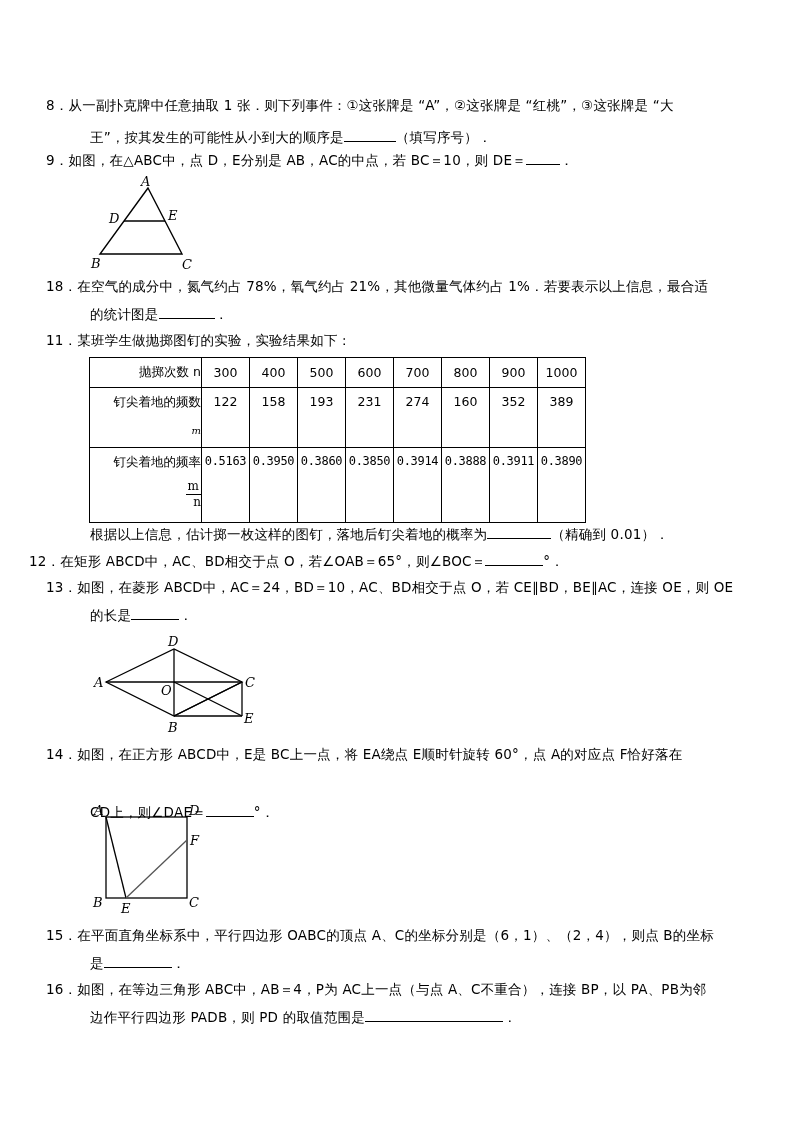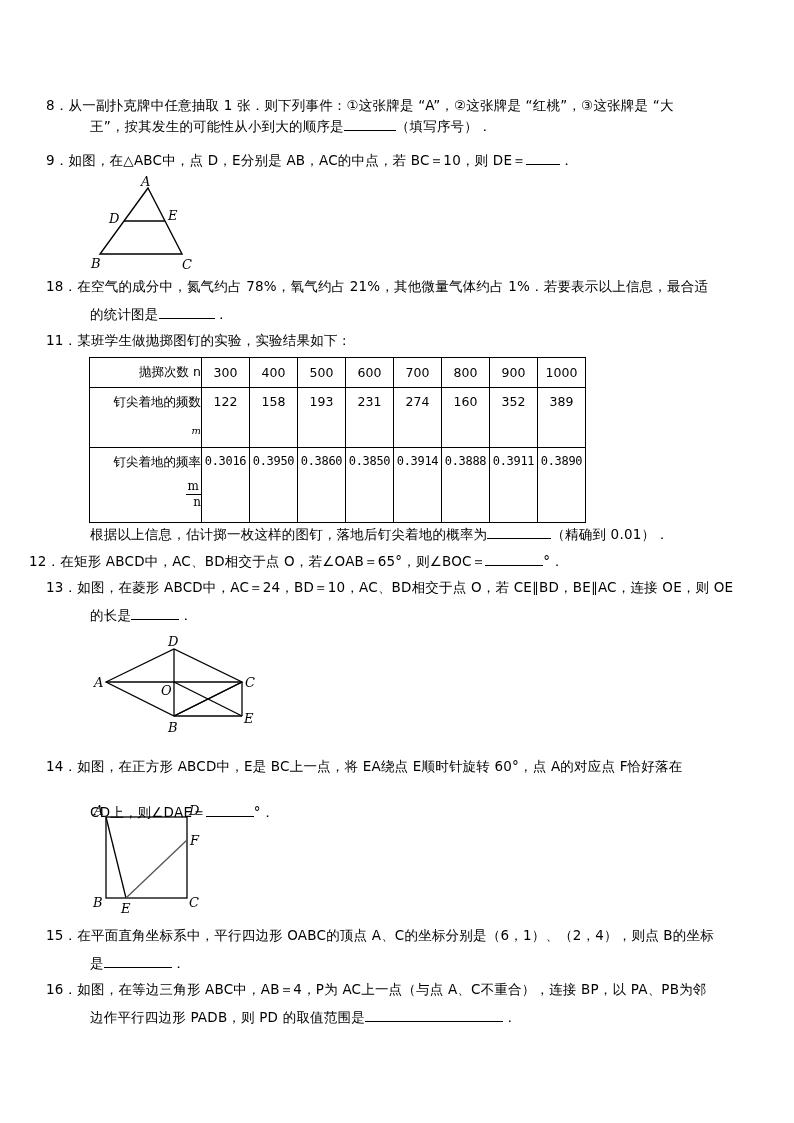--- a/index.html
+++ b/index.html
@@ -30,21 +30,21 @@
   .frac .n { display: block; border-bottom: 1px solid #000; padding: 0 2px; }
   .frac .d { display: block; }
   .mono { font-family: "DejaVu Sans Mono", monospace; font-size: 12px; letter-spacing: -0.3px; }
 </style>
 </head>
 <body>
 
 <div class="line" style="left:46px; top:96px;">
   <span class="num">8．</span><span>从一副扑克牌中任意抽取 1 张．则下列事件：①这张牌是 “A”，②这张牌是 “红桃”，③这张牌是 “大</span>
 </div>
-<div class="line" style="left:90px; top:116px;">
+<div class="line" style="left:90px; top:127px;">
   <span>王”，按其发生的可能性从小到大的顺序是</span><span class="blank" style="width:52px;"></span><span>（填写序号）．</span>
 </div>
 
 <div class="line" style="left:46px; top:150px;">
   <span class="num">9．</span><span>如图，在△ABC中，点 D，E分别是 AB，AC的中点，若 BC＝10，则 DE＝</span><span class="blank" style="width:34px;"></span><span>．</span>
 </div>
 <svg class="fig" width="110" height="100" style="left:85px; top:172px;">
   <polygon points="63,16 15,82 97,82" fill="none" stroke="#000" stroke-width="1.4"></polygon>
   <line x1="39" y1="49" x2="80" y2="49" stroke="#000" stroke-width="1.4"></line>
   <text x="56" y="14">A</text>
@@ -93,21 +93,21 @@
     <td class="val">389</td>
   </tr>
   <tr class="r2">
     <td class="head">
       <span>钉尖着地的频率</span><br>
       <span class="frac">
         <span class="n">m</span>
         <span class="d">n</span>
       </span>
     </td>
-    <td class="val mono">0.3016</td>
+    <td class="val mono">0.5163</td>
     <td class="val mono">0.3950</td>
     <td class="val mono">0.3860</td>
     <td class="val mono">0.3850</td>
     <td class="val mono">0.3914</td>
     <td class="val mono">0.3888</td>
     <td class="val mono">0.3911</td>
     <td class="val mono">0.3890</td>
   </tr>
 </tbody>
   </table>
@@ -135,21 +135,21 @@
   <line x1="89" y1="52" x2="157" y2="86" stroke="#000" stroke-width="1.3"></line>
   <line x1="89" y1="86" x2="157" y2="52" stroke="#000" stroke-width="1.3"></line>
   <text x="83" y="16">D</text>
   <text x="9" y="57">A</text>
   <text x="160" y="57">C</text>
   <text x="76" y="65">O</text>
   <text x="83" y="102">B</text>
   <text x="159" y="93">E</text>
 </svg>
 
-<div class="line" style="left:46px; top:745px;margin-top:12px;">
+<div class="line" style="left:46px; top:745px;">
   <span class="num">14．</span><span>如图，在正方形 ABCD中，E是 BC上一点，将 EA绕点 E顺时针旋转 60°，点 A的对应点 F恰好落在</span>
 </div>
 <div class="line" style="left:90px; top:772px;margin-top:30px;">
   <span>CD上，则∠DAE＝</span><span class="blank" style="width:48px;"></span><span>°．</span>
 </div>
 <svg class="fig" width="125" height="120" style="left:85px; top:797px;">
   <rect x="21" y="20" width="81" height="81" fill="none" stroke="#000" stroke-width="1.3"></rect>
   <line x1="21" y1="20" x2="41" y2="101" stroke="#000" stroke-width="1.3"></line>
   <line x1="41" y1="101" x2="102" y2="43" stroke="#555" stroke-width="1.3"></line>
   <text x="9" y="18">A</text>

